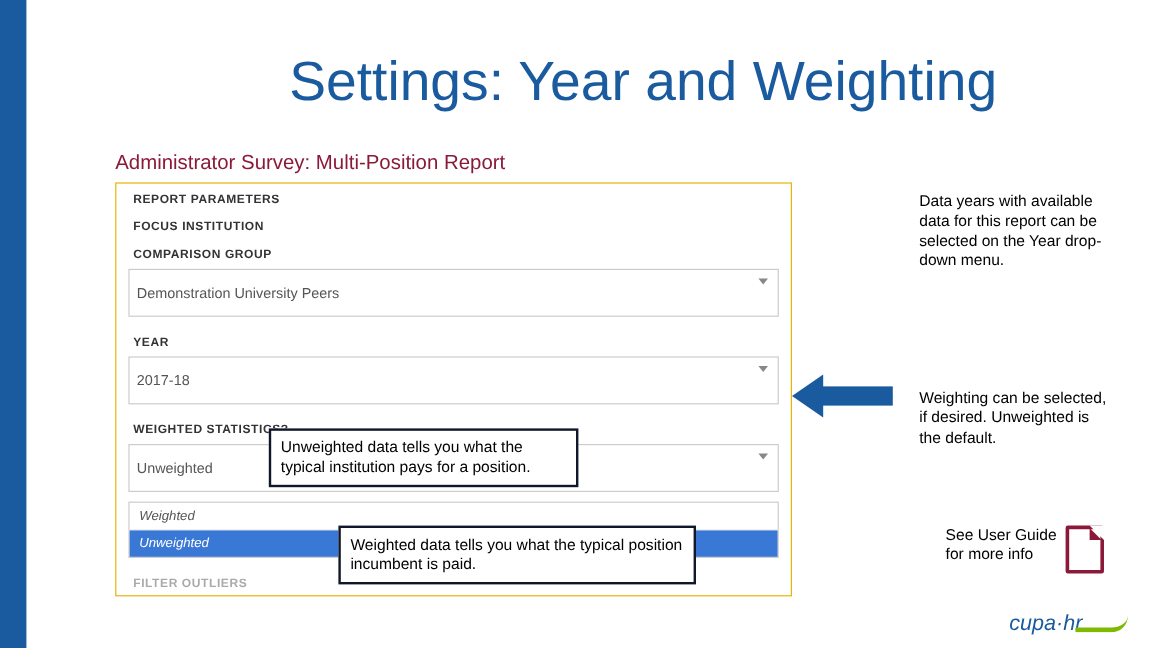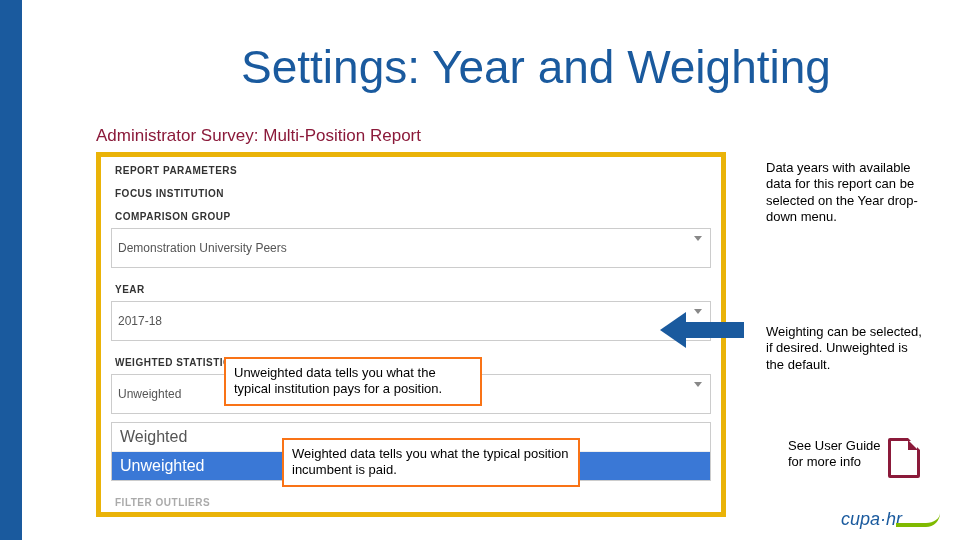--- a/index.html
+++ b/index.html
@@ -1,34 +1,34 @@
 <!DOCTYPE html>
 <html><head>
 <meta charset="utf-8">
 <style>
   * { box-sizing: border-box; margin: 0; padding: 0; }
   html, body { width: 960px; height: 540px; font-family: Arial, sans-serif; background: #fff; overflow: hidden; }
   .slide { position: relative; width: 960px; height: 540px; }
   .blue-bar { position: absolute; left: 0; top: 0; width: 22px; height: 540px; background: #1a5a9e; }
   .title { position: absolute; left: 210px; top: 40px; font-size: 46px; font-weight: 400; color: #1a5a9e; font-family: Arial, sans-serif; margin-left: 31px; }
   .survey-title { position: absolute; left: 96px; top: 126px; font-size: 17px; color: #8b1a3a; }
-  .panel { position: absolute; left: 96px; top: 152px; width: 630px; border: 5px solid #eab308; background: #fff; }
+  .panel { position: absolute; left: 96px; top: 152px; width: 564px; border: 1px solid #eab308; background: #fff; }
   .plabel { font-size: 10px; font-weight: 700; color: #333; letter-spacing: 0.5px; padding: 8px 10px 4px 14px; }
   .pvalue { font-size: 12px; color: #555; padding: 2px 10px 8px 14px; }
   .drop { position: relative; margin: 2px 10px 8px 10px; border: 1px solid #ccc; font-size: 12px; color: #555; padding: 12px 6px; }
   .drop .caret { position: absolute; right: 8px; top: 7px; width: 0; height: 0; border-left: 4px solid transparent; border-right: 4px solid transparent; border-top: 5px solid #888; }
   .opt-list { margin: 0 10px 8px 10px; border: 1px solid #ccc; }
-  .opt { font-size: 16px; color: #555; padding: 5px 8px; border-bottom: 1px solid #eee; }
+  .opt { font-size: 11px; color: #555; padding: 5px 8px; border-bottom: 1px solid #eee; font-style: italic; }
   .opt.sel { background: #3a78d6; color: #fff; }
   .opt:last-child { border-bottom: none; }
   .radio-row { padding: 4px 10px 10px 14px; font-size: 12px; color: #555; }
   .radio { display: inline-block; width: 10px; height: 10px; border: 1px solid #888; border-radius: 50%; vertical-align: middle; margin-right: 4px; position: relative; }
   .radio.checked::after { content: ''; position: absolute; left: 2px; top: 2px; width: 6px; height: 6px; background: #555; border-radius: 50%; }
   .note { position: absolute; font-size: 13px; color: #000; line-height: 1.25; }
-  .callout { position: absolute; border: 2px solid #f97316; background: #fff; font-size: 13px; padding: 6px 8px; line-height: 1.25; }
+  .callout { position: absolute; border: 2px solid #0f172a; background: #fff; font-size: 13px; padding: 6px 8px; line-height: 1.25; }
   .arrow { position: absolute; }
   .arrow .shaft { position: absolute; background: #1a5a9e; }
   .arrow .head { position: absolute; width: 0; height: 0; }
   .doc-icon { position: absolute; width: 32px; height: 40px; border: 3px solid #8b1a3a; border-radius: 2px; }
   .doc-icon::before { content: ''; position: absolute; right: -3px; top: -3px; width: 0; height: 0; border-top: 12px solid #fff; border-left: 12px solid transparent; }
   .doc-icon::after { content: ''; position: absolute; right: -1px; top: -1px; width: 0; height: 0; border-bottom: 10px solid #8b1a3a; border-right: 10px solid transparent; }
   .logo { position: absolute; right: 20px; bottom: 10px; font-size: 18px; font-style: italic; font-weight: 400; color: #1a5a9e; }
   .logo .swoosh { display: inline-block; width: 44px; height: 14px; border-bottom: 4px solid #7fba00; border-radius: 0 0 22px 0; vertical-align: middle; margin-left: -6px; }
 </style>
 </head>

